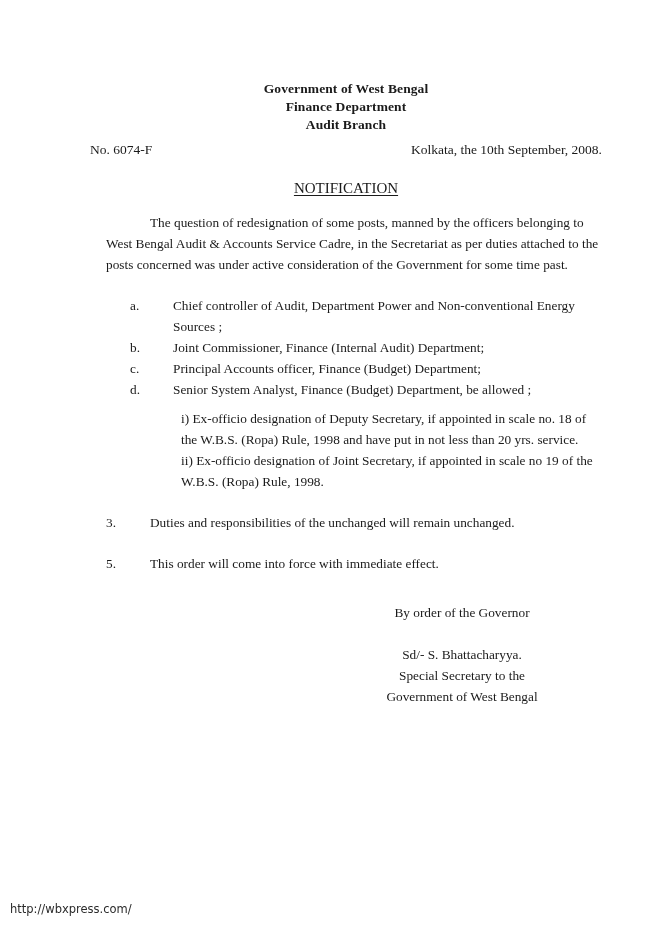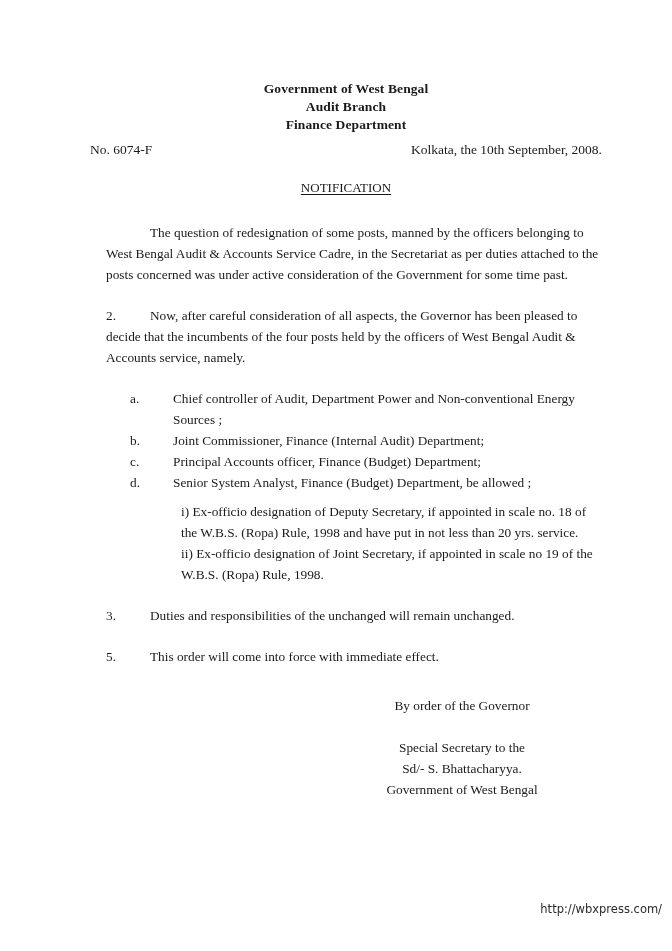--- a/index.html
+++ b/index.html
@@ -40,23 +40,23 @@
     justify-content: space-between;
     align-items: baseline;
     font-size: 13.5px;
     margin-top: 8px;
     white-space: nowrap;
   }
 
   
   .doc-title {
     text-align: center;
-    font-size: 13px;
+    font-size: 15px;
     margin-top: 22px;
-    margin-bottom: 26px;
+    margin-bottom: 15px;
   }
   .doc-title span {
     text-decoration: underline;
     text-underline-offset: 2px;
   }
 
   
   p.para {
     font-size: 13.3px;
     line-height: 21px;
@@ -110,53 +110,50 @@
     margin-bottom: 21px;
   }
   .signature div { white-space: nowrap; }
 
   
   .footer {
     position: absolute;
     left: 0;
     right: 0;
     top: 902px;
-    text-align: right;
+    text-align: left;
     font-family: "DejaVu Sans", "Liberation Sans", sans-serif;
     font-size: 11.5px;
     color: #2b2b2b;
   }
 </style>
 </head>
 <body>
 
 <div class="page">
 
   <div class="content">
 
     <div class="letterhead">
       <div>Government of West Bengal</div>
+      <div>Finance Department</div>
       <div>Audit Branch</div>
-      <div>Finance Department</div>
     </div>
 
     <div class="refline">
       <span>No. 6074-F</span>
       <span>Kolkata, the 10th September, 2008.</span>
     </div>
 
     <div class="doc-title">
       <span>NOTIFICATION</span>
     </div>
 
     <p class="para indent-first">The question of redesignation of some posts, manned by the officers belonging to West Bengal Audit &amp; Accounts Service Cadre, in the Secretariat as per duties attached to the posts concerned was under active consideration of the Government for some time past.</p>
 
-    <p class="para">
-      <span class="numlead">2.</span><span>Now, after careful consideration of all aspects, the Governor has been pleased to decide that the incumbents of the four posts held by the officers of West Bengal Audit &amp; Accounts service, namely.</span>
-    </p>
 
     <div class="list">
       <div class="list-item">
         <span class="list-marker">a.</span>
         <span>Chief controller of Audit, Department Power and Non-conventional Energy Sources ;</span>
       </div>
       <div class="list-item">
         <span class="list-marker">b.</span>
         <span>Joint Commissioner, Finance (Internal Audit) Department;</span>
       </div>
@@ -178,22 +175,22 @@
       <span class="numlead">3.</span><span>Duties and responsibilities of the unchanged will remain unchanged.</span>
     </p>
 
 
     <p class="para">
       <span class="numlead">5.</span><span>This order will come into force with immediate effect.</span>
     </p>
 
     <div class="signature">
       <div class="byorder">By order of the Governor</div>
+      <div>Sd/- S. Bhattacharyya.</div>
       <div>Special Secretary to the</div>
-      <div>Sd/- S. Bhattacharyya.</div>
       <div>Government of West Bengal</div>
     </div>
 
   </div>
 
   <div class="footer">http://wbxpress.com/</div>
 
 </div>
 
 </body></html>

